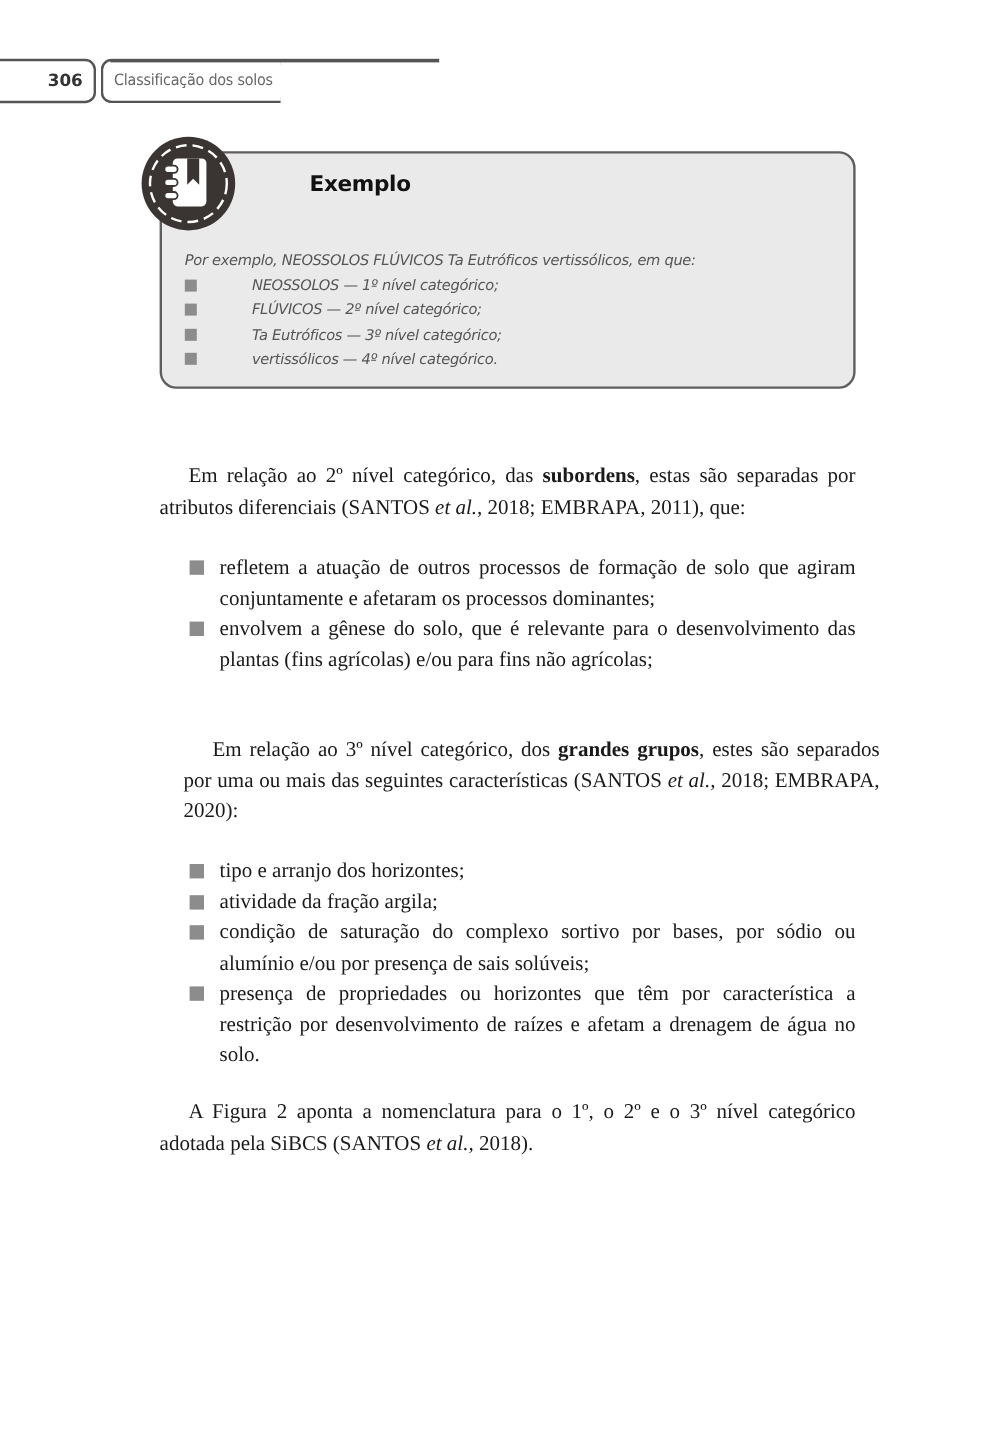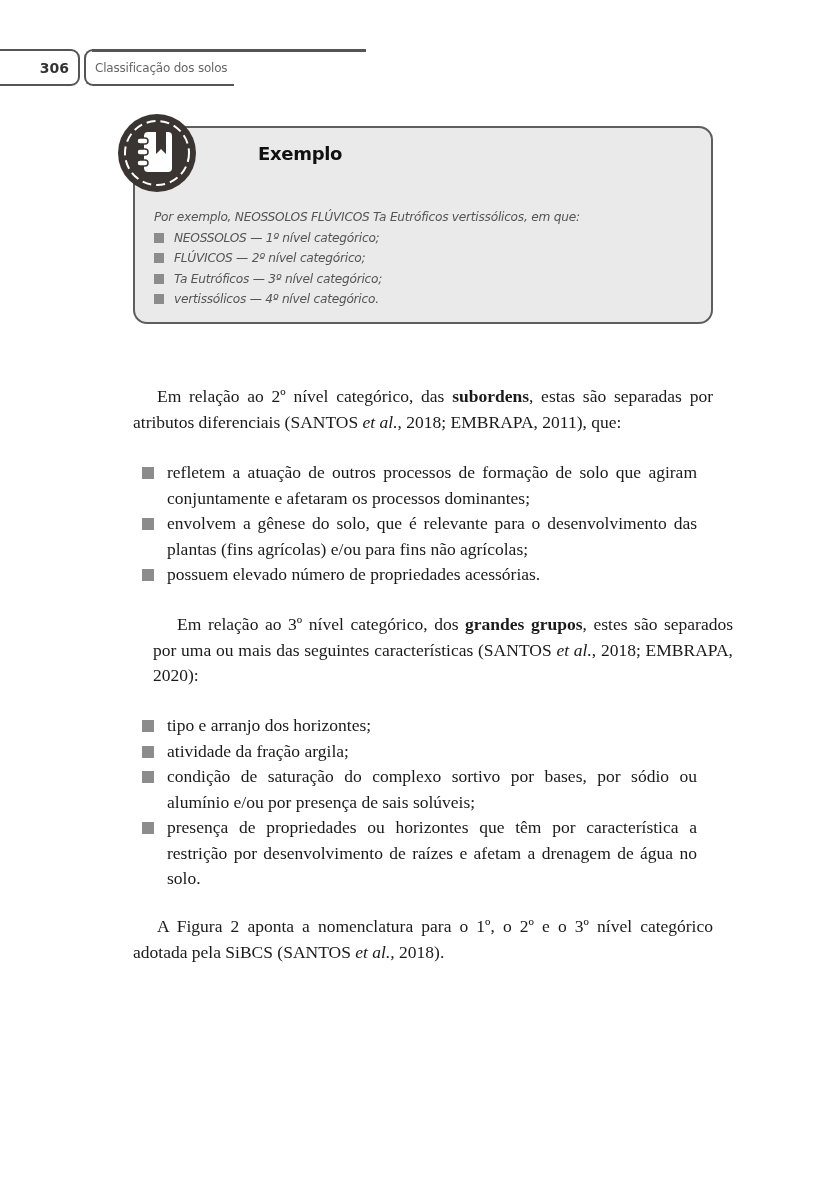--- a/index.html
+++ b/index.html
@@ -40,32 +40,32 @@
     font-family: "DejaVu Sans", sans-serif; font-weight: bold; font-size: 18px; color: #111; letter-spacing: -0.3px; margin-left: 44px;
   }
   .ex-body {
     position: absolute; left: 154px; top: 207px; width: 540px;
     font-family: "DejaVu Sans", sans-serif; font-size: 12.2px; color: #555; line-height: 20.5px;
     letter-spacing: -0.25px;
     font-style: italic;
   }
   .ex-intro { display: block; }
   .ex-list { list-style: none; }
-  .ex-list li { display: flex; align-items: center; }
+  .ex-list li { display: flex; align-items: center; gap: 36px; }
   .sq-sm { width: 10px; height: 10px; background: #8c8c8c; margin-right: 10px; flex: 0 0 auto; }
 
   
   .para {
     position: absolute; left: 133px; width: 580px;
     font-size: 17.5px; line-height: 25.5px; text-align: justify; color: #1a1a1a;
   }
   .para .indent { display: inline-block; width: 24px; }
   .para b { font-weight: bold; }
   .para i { font-style: italic; }
-  .blist { position: absolute; left: 142px; width: 555px; list-style: none; font-size: 17.5px; line-height: 25.5px; color: #1a1a1a; }
+  .blist { position: absolute; left: 158px; width: 555px; list-style: none; font-size: 17.5px; line-height: 25.5px; color: #1a1a1a; }
   .blist li { position: relative; padding-left: 25px; text-align: justify; }
   .blist li .sq {
     position: absolute; left: 0; top: 7px; width: 12px; height: 12px; background: #8c8c8c;
   }
 </style>
 </head>
 <body>
 
 <div class="hdr-num-box">
   <span>306</span>
@@ -106,21 +106,20 @@
         <span>vertissólicos — 4º nível categórico.</span>
       </li>
   </ul>
 </div>
 
 <p class="para" style="top:384px;"><span class="indent"></span><span>Em relação ao 2º nível categórico, das </span><b>subordens</b><span>, estas são separadas por atributos diferenciais (SANTOS </span><i>et al.</i><span>, 2018; EMBRAPA, 2011), que:</span></p>
 
 <ul class="blist" style="top:460px;">
   <li><span class="sq"></span><span>refletem a atuação de outros processos de formação de solo que agiram conjuntamente e afetaram os processos dominantes;</span></li>
   <li><span class="sq"></span><span>envolvem a gênese do solo, que é relevante para o desenvolvimento das plantas (fins agrícolas) e/ou para fins não agrícolas;</span></li>
-  <li><span class="sq"></span><span>possuem elevado número de propriedades acessórias.</span></li>
 </ul>
 
 <p class="para" style="top:612px;margin-left:20px;"><span class="indent"></span><span>Em relação ao 3º nível categórico, dos </span><b>grandes grupos</b><span>, estes são separados por uma ou mais das seguintes características (SANTOS </span><i>et al.</i><span>, 2018; EMBRAPA, 2020):</span></p>
 
 <ul class="blist" style="top:713px;">
   <li><span class="sq"></span><span>tipo e arranjo dos horizontes;</span></li>
   <li><span class="sq"></span><span>atividade da fração argila;</span></li>
   <li><span class="sq"></span><span>condição de saturação do complexo sortivo por bases, por sódio ou alumínio e/ou por presença de sais solúveis;</span></li>
   <li><span class="sq"></span><span>presença de propriedades ou horizontes que têm por característica a restrição por desenvolvimento de raízes e afetam a drenagem de água no solo.</span></li>
 </ul>

